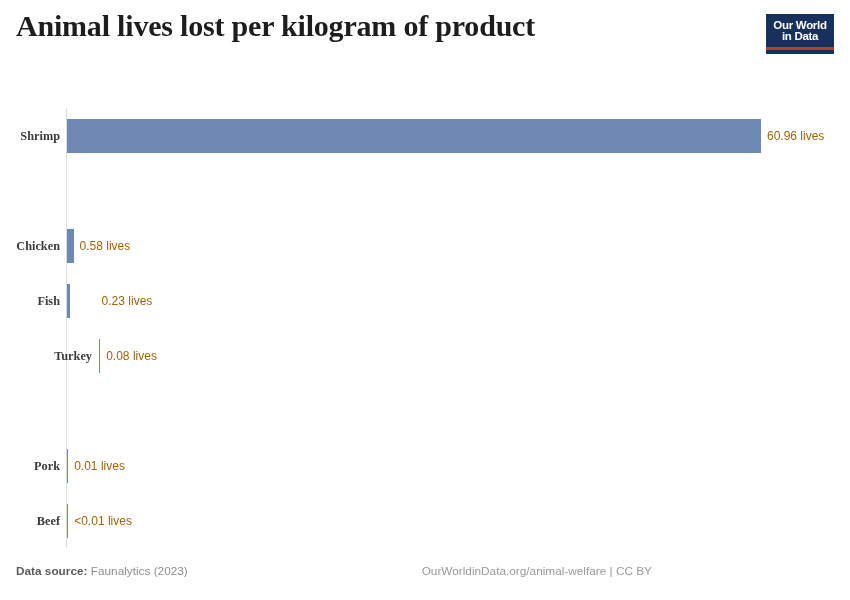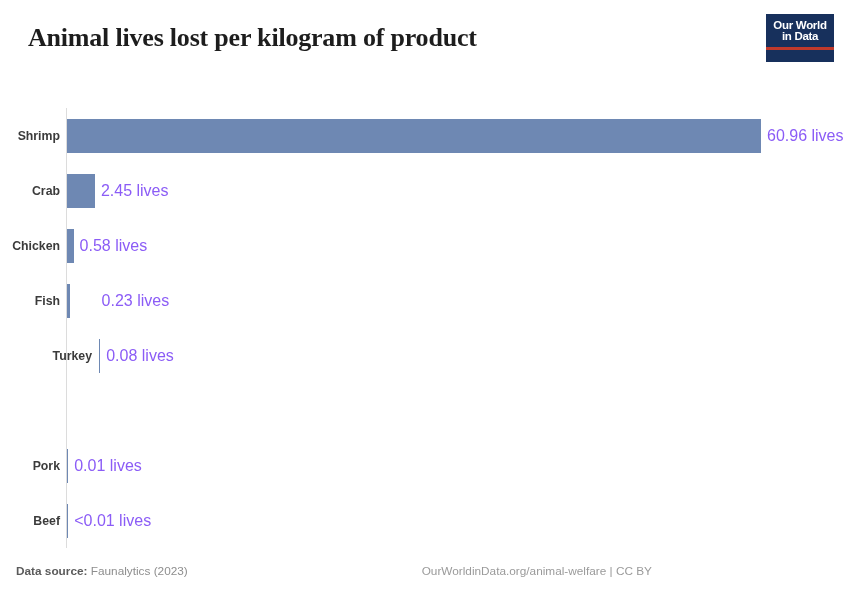--- a/index.html
+++ b/index.html
@@ -24,46 +24,46 @@
 
   
   .header {
     position: absolute;
     left: 16px;
     top: 10px;
     width: 760px;
   }
   .chart-title {
     font-family: "Liberation Serif", serif;
-    font-size: 26px;
+    font-size: 30px;
     font-weight: 700;
     color: #1d1d1d;
     letter-spacing: -0.2px;
     line-height: 32px;
-    margin: 12px;
+    margin: 0;
     white-space: nowrap;
   }
   .chart-subtitle {
     font-family: "Liberation Sans", sans-serif;
     font-size: 13.2px;
     font-weight: 400;
     color: #5b5b5b;
     line-height: 18.5px;
     margin: 7px 0 0 0;
     max-width: 745px;
   }
 
   
   .owid-logo {
     position: absolute;
     right: 16px;
     top: 14px;
     width: 68px;
     background: #17305c;
-    padding: 5px 0 12px 0;
+    padding: 5px 0 4px 0;
     text-align: center;
     box-sizing: border-box;
   }
   .owid-logo-text {
     display: block;
     color: #ffffff;
     font-family: "Liberation Sans", sans-serif;
     font-size: 11.5px;
     font-weight: 700;
     line-height: 13px;
@@ -98,42 +98,42 @@
     width: 850px;
     height: 56px;
   }
   .bar-label {
     position: absolute;
     left: 0;
     width: 60px;
     top: 50%;
     transform: translateY(-50%);
     text-align: right;
-    font-family: Liberation Sans, sans-serif;
+    font-family: Liberation Serif, serif;
     font-size: 12.3px;
     font-weight: 700;
     color: #3b3b3b;
     white-space: nowrap;
   }
   .bar-rect {
     position: absolute;
     left: 67px;
     top: 50%;
     transform: translateY(-50%);
     height: 34px;
     background: #6e88b3;
   }
   .bar-value {
     position: absolute;
     top: 50%;
     transform: translateY(-50%);
     font-family: "Liberation Sans", sans-serif;
-    font-size: 16px;
+    font-size: 12px;
     font-weight: 400;
-    color: #8b5cf6;
+    color: #a16207;
     white-space: nowrap;
   }
 
   
   .footer {
     position: absolute;
     left: 0;
     bottom: 18px;
     width: 677px;
     height: 18px;
@@ -176,25 +176,20 @@
     <div class="owid-logo-bar"></div>
   </div>
 
   <div class="plot-area" id="plot-area">
     <div class="axis-line"></div>
 
   <div class="bar-row" style="top: 0px; height: 55px;">
         <div class="bar-label">Shrimp</div>
         <div class="bar-rect" style="width: 694px; background: rgb(110, 136, 179);"></div>
         <div class="bar-value" style="left: 767px;">60.96 lives</div>
-      </div>
-      <div class="bar-row" style="top: 55px; height: 55px;">
-        <div class="bar-label">Crab</div>
-        <div class="bar-rect" style="width: 27.8921px; background: rgb(110, 136, 179);"></div>
-        <div class="bar-value" style="left: 100.892px;">2.45 lives</div>
       </div>
       <div class="bar-row" style="top: 110px; height: 55px;">
         <div class="bar-label">Chicken</div>
         <div class="bar-rect" style="width: 6.60302px; background: rgb(110, 136, 179);"></div>
         <div class="bar-value" style="left: 79.603px;">0.58 lives</div>
       </div>
       <div class="bar-row" style="top: 165px; height: 55px;">
         <div class="bar-label">Fish</div>
         <div class="bar-rect" style="width: 2.61844px; background: rgb(110, 136, 179);"></div>
         <div class="bar-value" style="left: 75.6184px; padding-left: 26px;">0.23 lives</div>

